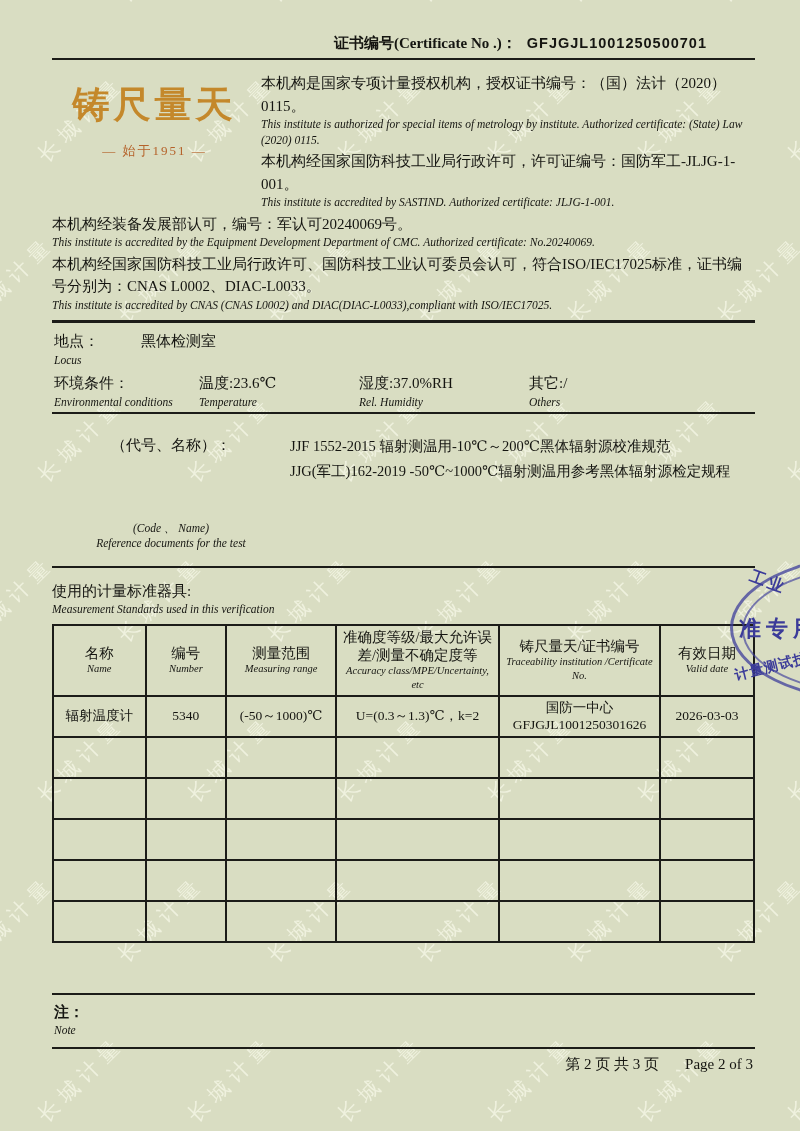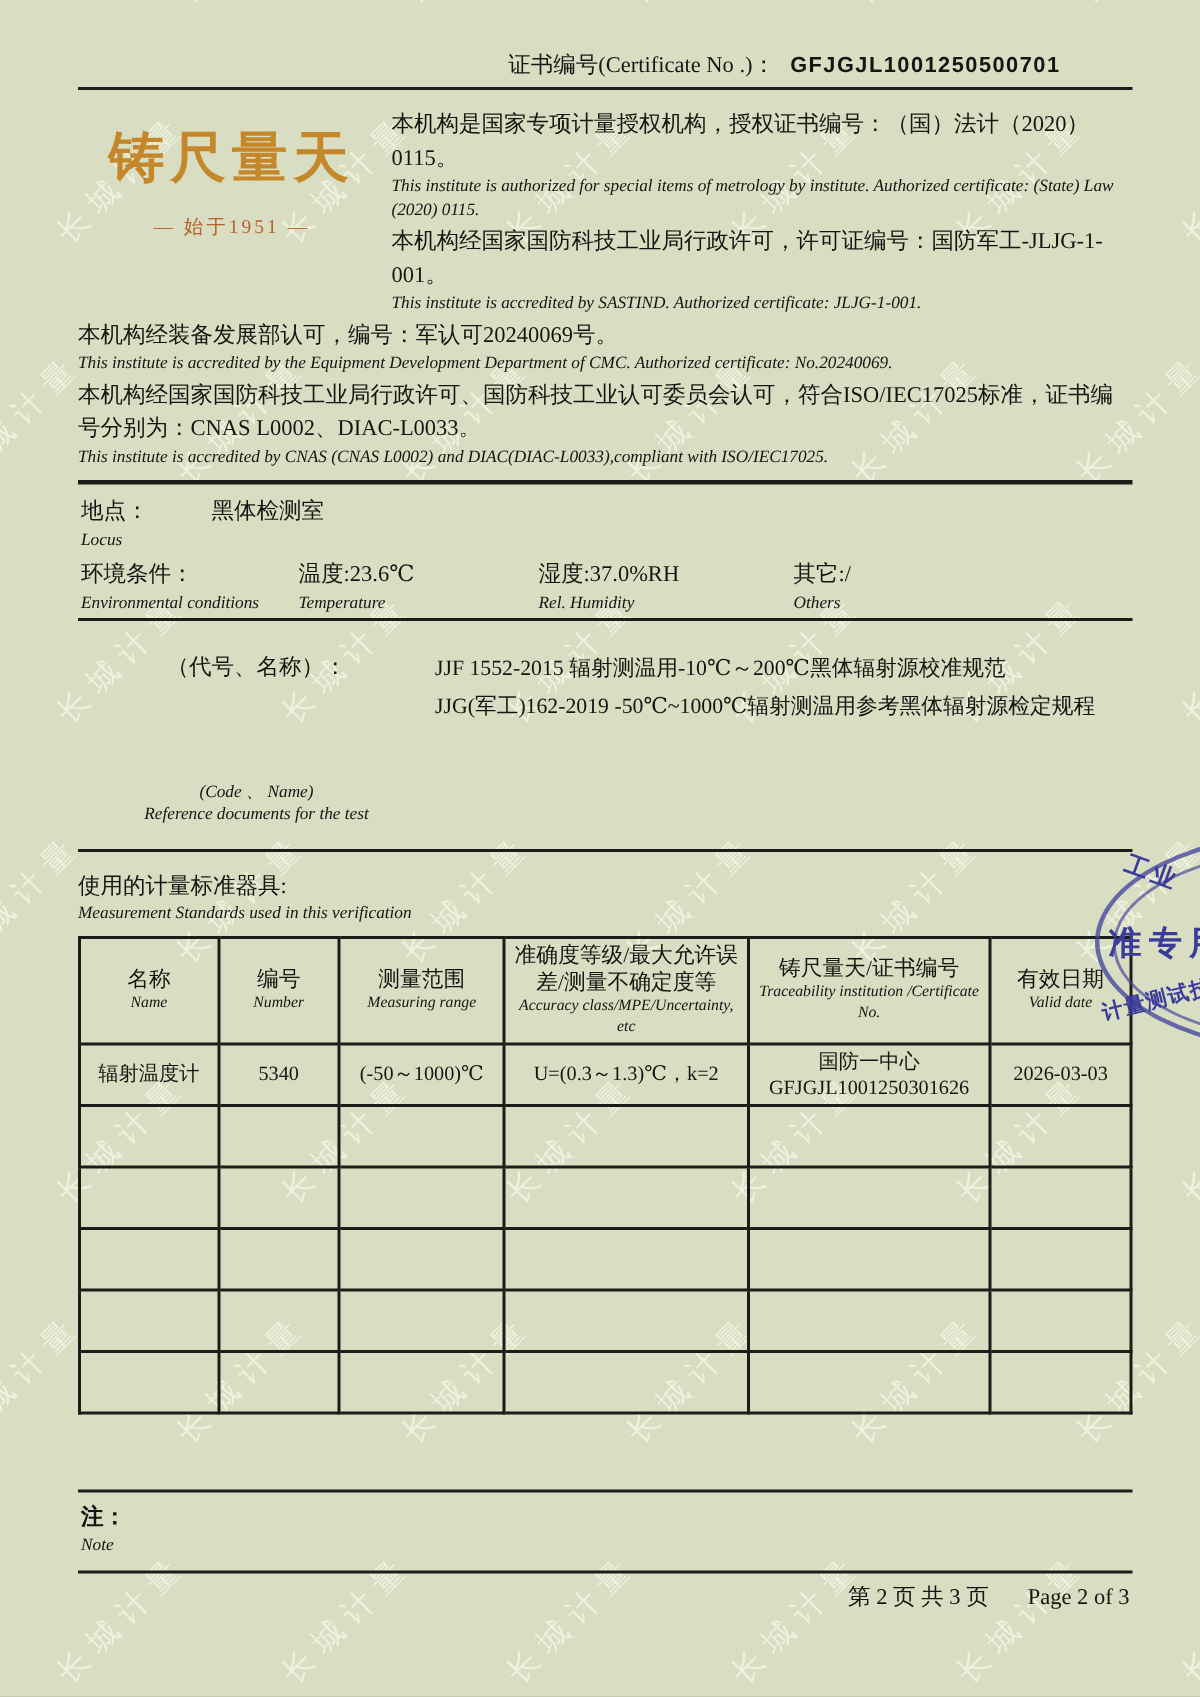--- a/index.html
+++ b/index.html
@@ -15,21 +15,21 @@
     color:rgba(252,253,238,0.85); transform:rotate(-45deg);
     font-family:"DejaVu Sans",sans-serif; opacity:.75;
   }
   .content { position:relative; z-index:1; padding:34px 45px 0 52px; }
   .rule { border:0; border-top:2px solid #1c1c18; }
   .r25 { border-top-width:2.5px; }
   .r35 { border-top-width:3.5px; }
   .cn  { font-size:15px; line-height:1.5; }
   .en  { font-style:italic; font-weight:normal; font-size:11.5px; line-height:1.35; }
   .cert-line { text-align:right; padding-right:48px; margin-bottom:5px; }
-  .cert-label { font-size:15px; font-weight:normal; }
+  .cert-label { font-size:15px; font-weight:bold; }
   .cert-number { font-family:Liberation Sans, sans-serif; font-weight:bold;
                  font-size:14.5px; letter-spacing:1px; margin-left:10px; }
   .head-flex { display:flex; margin-top:10px; }
   .logo { width:205px; flex:none; text-align:center; padding-top:10px; }
   .logo-main { font-size:37px; font-weight:bold; letter-spacing:4px;
                font-family:"DejaVu Sans",sans-serif; }
   .logo-sub  { font-size:13px; margin-top:12px; letter-spacing:2px; }
   .auth-right { flex:1; padding-left:4px; }
   .auth-right .cn, #auth-full .cn { margin-top:2px; }
   #auth-full { margin-top:2px; }

